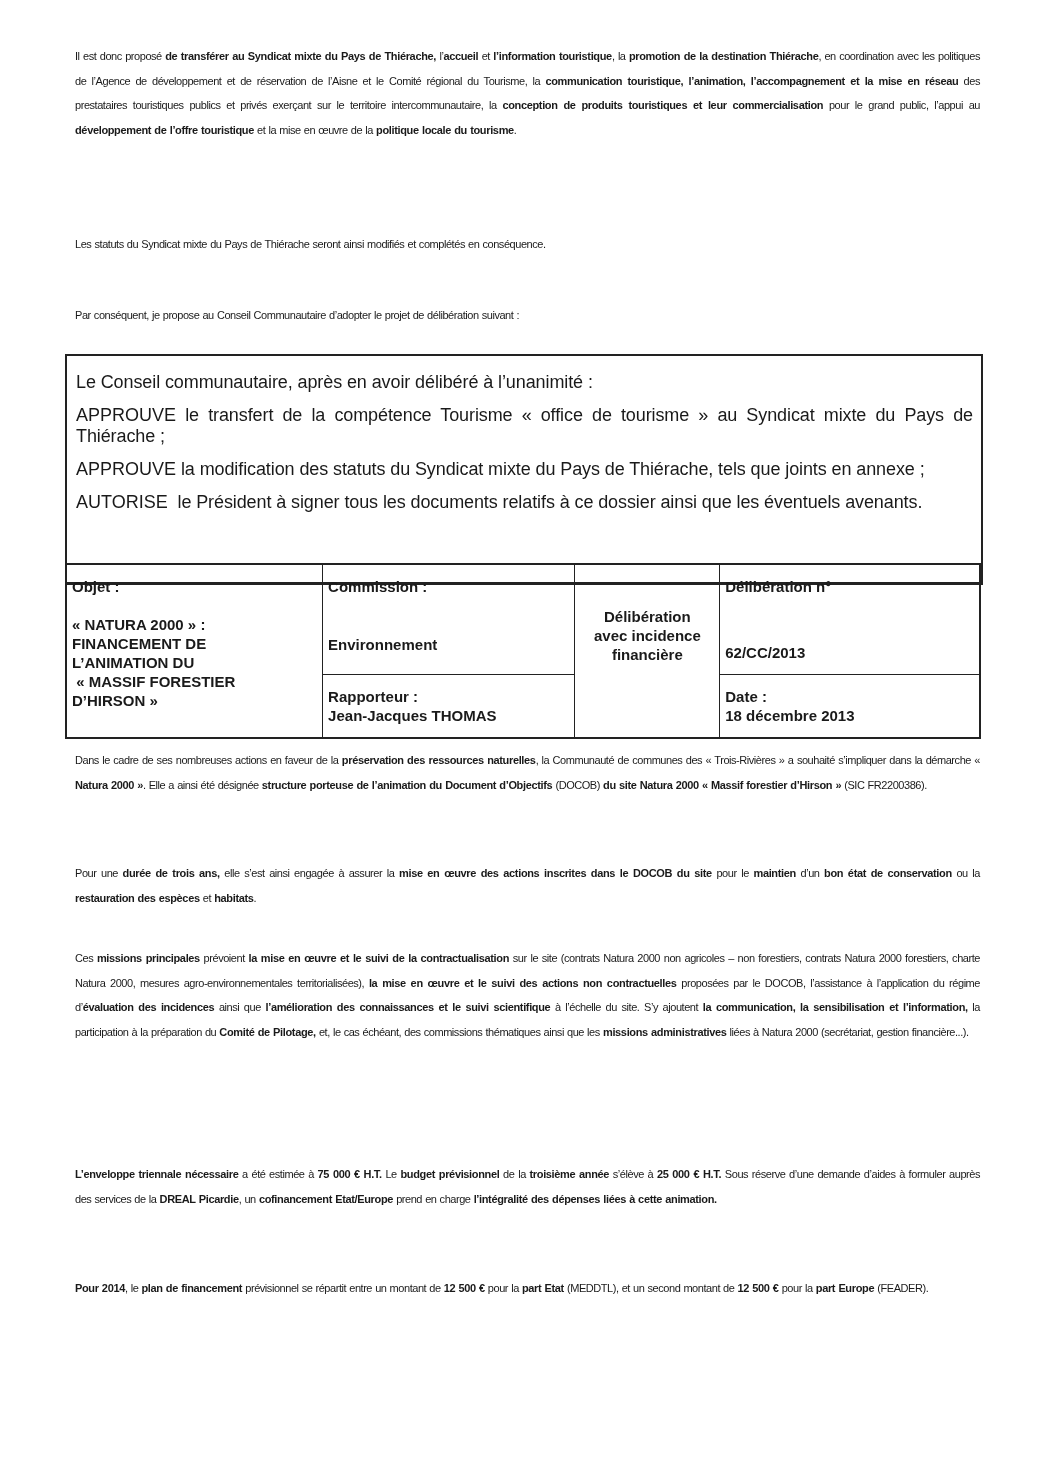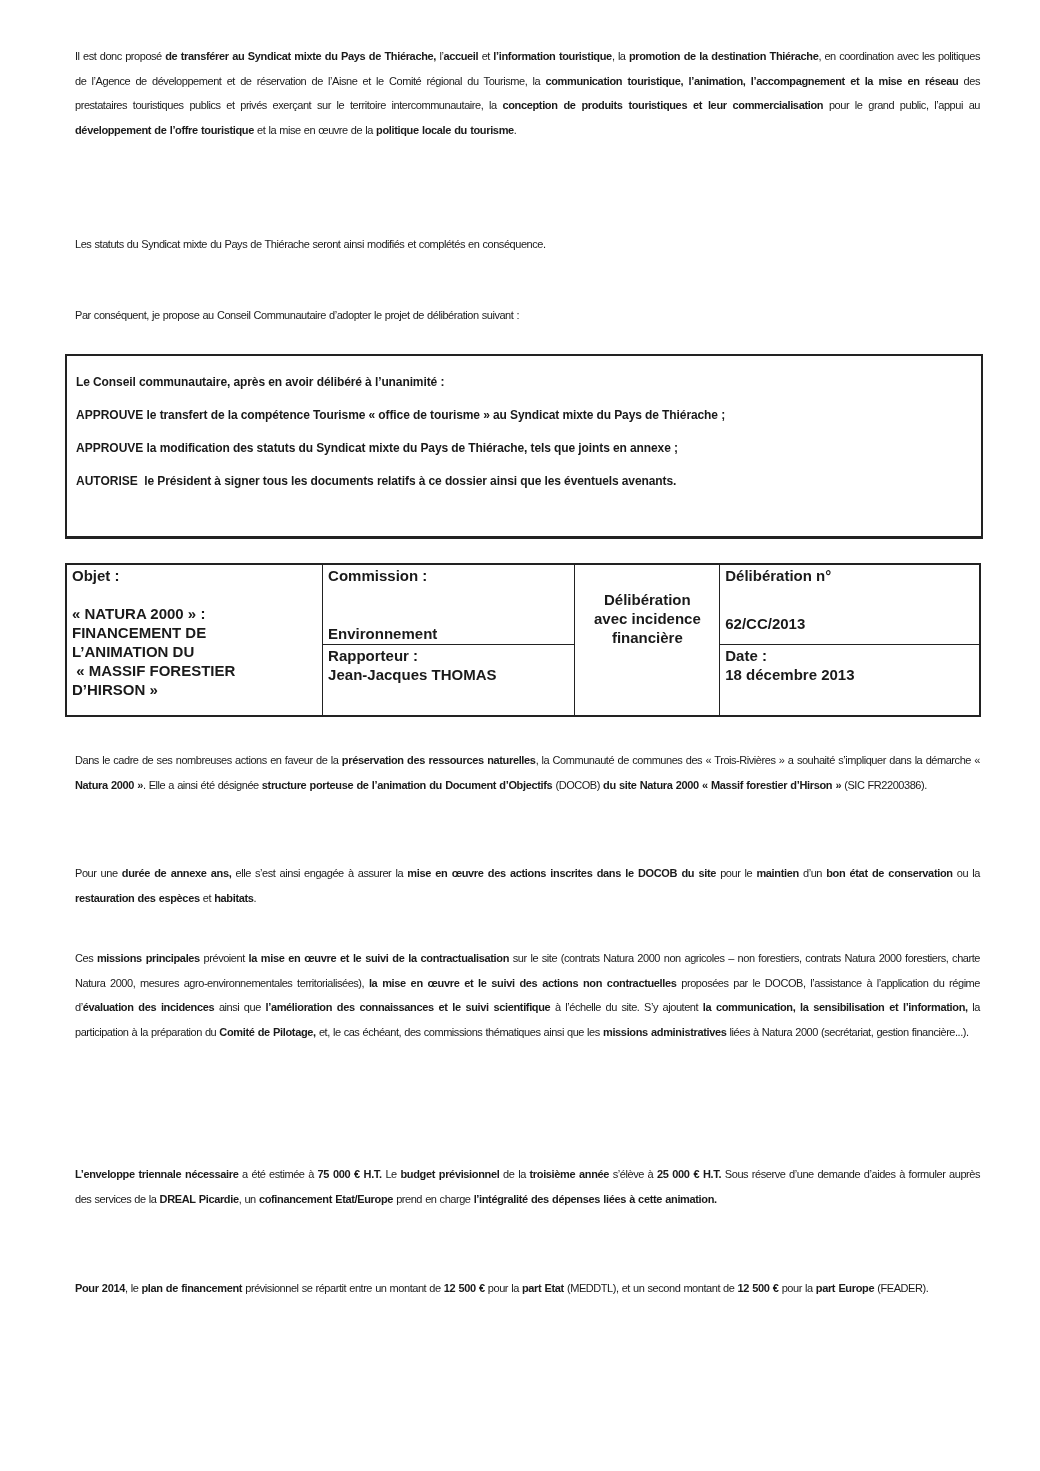--- a/index.html
+++ b/index.html
@@ -4,33 +4,33 @@
 <style>
   html, body { margin: 0; padding: 0; background: #ffffff; }
   body { width: 1040px; height: 1471px; position: relative; overflow: hidden; color: #1a1a1a; }
   .para {
     position: absolute; left: 75px; width: 905px;
     font-family: "Liberation Sans", sans-serif; font-size: 11px; line-height: 24.6px;
     text-align: justify; letter-spacing: -0.45px; word-spacing: 0.5px;
   }
   .para b { font-weight: bold; letter-spacing: -0.35px; }
   .decision-box {
-    position: absolute; left: 65px; top: 354px; width: 918px; height: 185px;
+    position: absolute; left: 65px; top: 354px; width: 918px; height: 231px;
     border: 2px solid #222; border-bottom-width: 3px; box-sizing: border-box;
-    font-family: "Liberation Sans", sans-serif; font-weight: bold; font-size: 12px;
+    font-family: "Liberation Sans", sans-serif; font-weight: normal; font-size: 18px;
     padding: 16px 8px 0 9px; letter-spacing: -0.1px;
   }
   .decision-box p { margin: 0 0 12px 0; line-height: 21px; text-align: justify; }
   .decision-box .kw { letter-spacing: 0px; }
   table.header-table {
     position: absolute; left: 65px; top: 563px; width: 916px; height: 154px;
     border-collapse: collapse; font-family: "Liberation Sans", sans-serif;
     font-weight: bold; font-size: 15px; color: #1a1a1a;
   }
-  table.header-table td { border: 1.5px solid #222; vertical-align: top; padding: 1px 5px; line-height: 19px; }
+  table.header-table td { border: 1.5px solid #222; vertical-align: top; padding: 12px 5px; line-height: 19px; }
   table.header-table { border: 2.5px solid #222; }
   .cell-gap { height: 19px; }
   .center-cell { text-align: center; vertical-align: middle !important; }
 </style>
 </head>
 <body>
 
 <div class="para" style="top:44px;"><span>Il est donc proposé </span><b>de transférer au Syndicat mixte du Pays de Thiérache,</b><span> l’</span><b>accueil</b><span> et </span><b>l’information touristique</b><span>, la </span><b>promotion de la destination Thiérache</b><span>, en coordination avec les politiques de l’Agence de développement et de réservation de l’Aisne et le Comité régional du Tourisme, la </span><b>communication touristique, l’animation, l’accompagnement et la mise en réseau</b><span> des prestataires touristiques publics et privés exerçant sur le territoire intercommunautaire, la </span><b>conception de produits touristiques et leur commercialisation</b><span> pour le grand public, l’appui au </span><b>développement de l’offre touristique</b><span> et la mise en œuvre de la </span><b>politique locale du tourisme</b><span>.</span></div>
 <div class="para" style="top:232px;">Les statuts du Syndicat mixte du Pays de Thiérache seront ainsi modifiés et complétés en conséquence.</div>
 <div class="para" style="top:303px;">Par conséquent, je propose au Conseil Communautaire d’adopter le projet de délibération suivant :</div>
@@ -66,33 +66,33 @@
       <div style="margin-top:20px;">Environnement</div>
     </td>
     <td rowspan="2" class="center-cell" style="padding-bottom:44px;">
       <div>Délibération</div>
       <div>avec incidence</div>
       <div>financière</div>
     </td>
     <td>
       <div>Délibération n°</div>
       <div class="cell-gap"></div>
-      <div style="margin-top:10px;">62/CC/2013</div>
+      <div style="margin-top:28px;">62/CC/2013</div>
     </td>
   </tr>
   <tr>
     <td>
       <div>Rapporteur :</div>
       <div>Jean-Jacques THOMAS</div>
     </td>
     <td>
       <div>Date :</div>
       <div>18 décembre 2013</div>
     </td>
   </tr>
 </tbody>
   </table>
 
 <div class="para" style="top:748px;"><span>Dans le cadre de ses nombreuses actions en faveur de la </span><b>préservation des ressources naturelles</b><span>, la Communauté de communes des « Trois-Rivières » a souhaité s’impliquer dans la démarche « </span><b>Natura 2000 »</b><span>. Elle a ainsi été désignée </span><b>structure porteuse de l’animation du Document d’Objectifs</b><span> (DOCOB) </span><b>du site Natura 2000 « Massif forestier d’Hirson »</b><span> (SIC FR2200386).</span></div>
-<div class="para" style="top:861px;"><span>Pour une </span><b>durée de annexe ans,</b><span>  elle s’est ainsi engagée à assurer la </span><b>mise en œuvre des actions inscrites dans le DOCOB du site</b><span> pour le </span><b>maintien</b><span> d’un </span><b>bon état de conservation</b><span> ou la </span><b>restauration des espèces</b><span> et </span><b>habitats</b><span>.</span></div>
+<div class="para" style="top:861px;"><span>Pour une </span><b>durée de trois ans,</b><span>  elle s’est ainsi engagée à assurer la </span><b>mise en œuvre des actions inscrites dans le DOCOB du site</b><span> pour le </span><b>maintien</b><span> d’un </span><b>bon état de conservation</b><span> ou la </span><b>restauration des espèces</b><span> et </span><b>habitats</b><span>.</span></div>
 <div class="para" style="top:946px;"><span>Ces </span><b>missions principales</b><span> prévoient </span><b>la mise en œuvre et le suivi de la contractualisation</b><span> sur le site (contrats Natura 2000 non agricoles – non forestiers, contrats Natura 2000 forestiers, charte Natura 2000, mesures agro-environnementales territorialisées), </span><b>la mise en œuvre et le suivi des actions non contractuelles</b><span> proposées par le DOCOB, l’assistance à l’application du régime d’</span><b>évaluation des incidences</b><span> ainsi que </span><b>l’amélioration des connaissances et le suivi scientifique</b><span> à l’échelle du site. S’y ajoutent </span><b>la communication, la sensibilisation et l’information,</b><span> la participation à la préparation du </span><b>Comité de Pilotage,</b><span> et, le cas échéant, des commissions thématiques ainsi que les </span><b>missions administratives</b><span> liées à Natura 2000 (secrétariat, gestion financière...).</span></div>
 <div class="para" style="top:1162px;"><b>L’enveloppe triennale nécessaire</b><span> a été estimée à </span><b>75 000 € H.T.</b><span> Le </span><b>budget prévisionnel</b><span> de la </span><b>troisième année</b><span> s’élève à </span><b>25 000 € H.T.</b><span> Sous réserve d’une demande d’aides à formuler auprès des services de la </span><b>DREAL Picardie</b><span>, un </span><b>cofinancement Etat/Europe</b><span> prend en charge </span><b>l’intégralité des dépenses liées à cette animation.</b></div>
 <div class="para" style="top:1276px;"><b>Pour 2014</b><span>, le </span><b>plan de financement</b><span> prévisionnel se répartit entre un montant de </span><b>12 500 €</b><span> pour la </span><b>part Etat</b><span> (MEDDTL), et un second montant de </span><b>12 500 €</b><span> pour la </span><b>part Europe</b><span> (FEADER).</span></div>
 
 </body></html>

